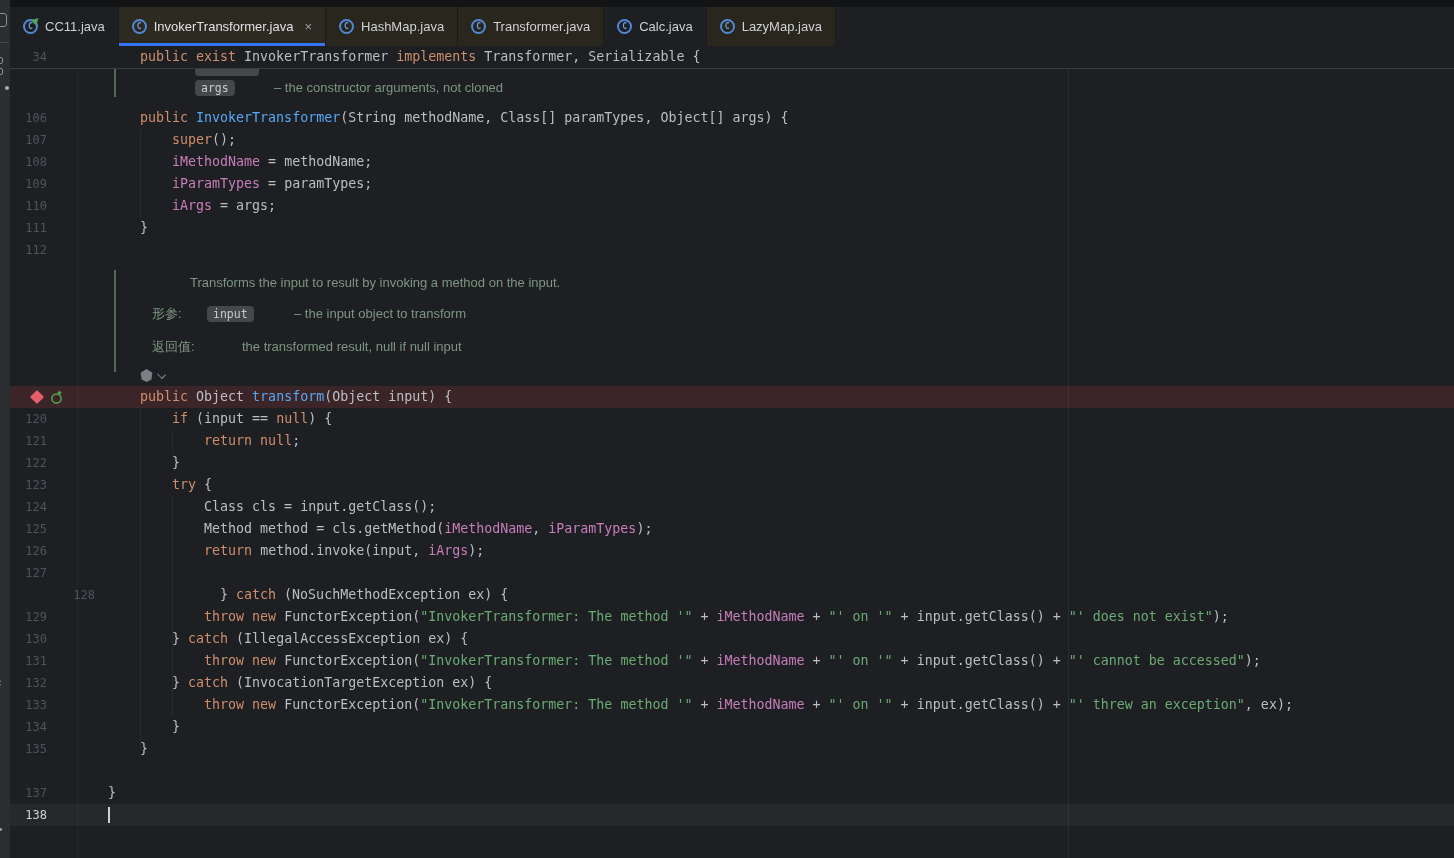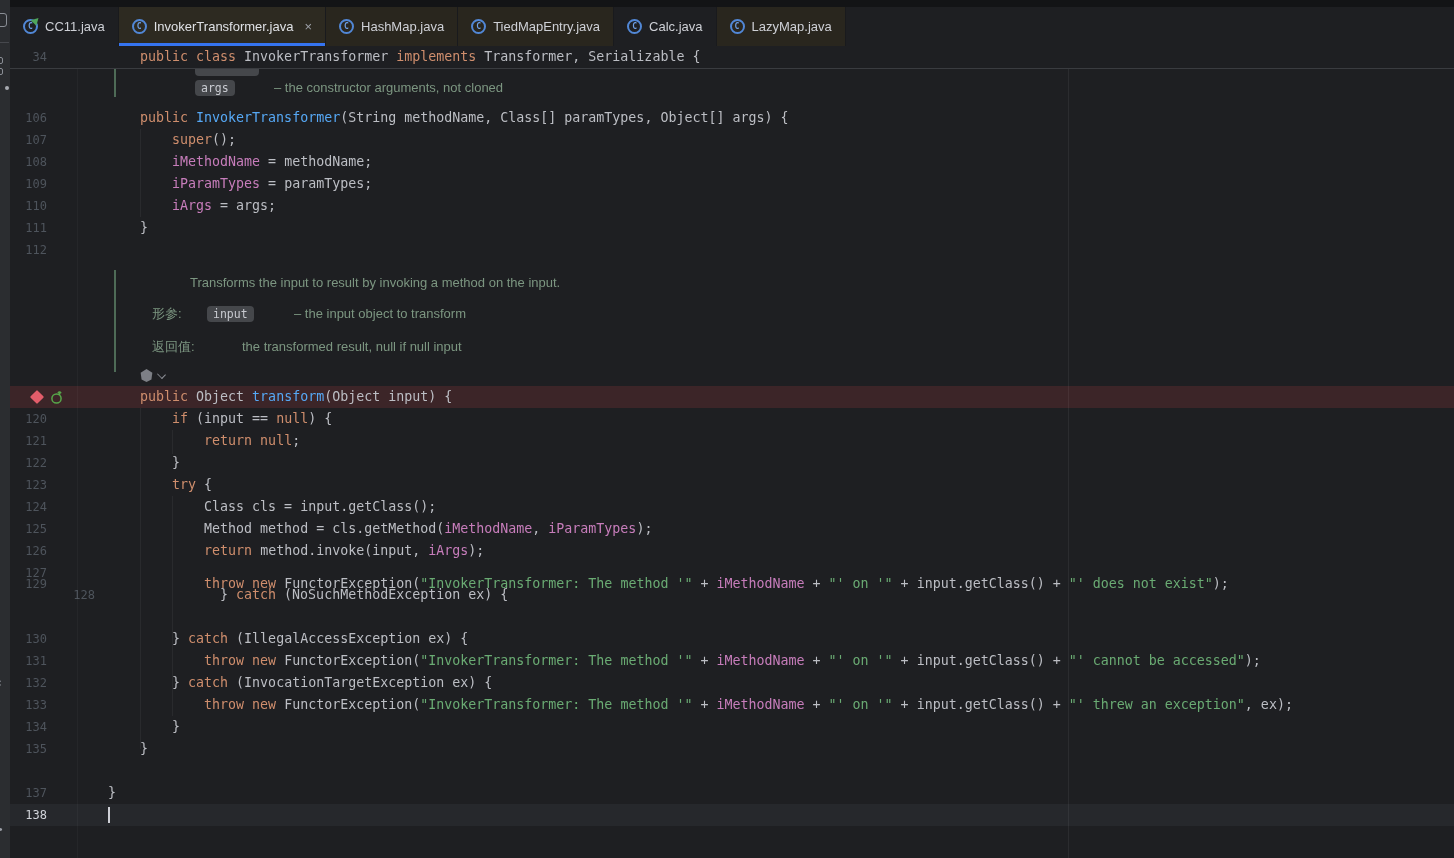--- a/index.html
+++ b/index.html
@@ -168,21 +168,21 @@
       <span class="ctext"><span class="tk-de">            </span><span class="tk-kw">return</span><span class="tk-de"> method.invoke(input, </span><span class="tk-fld">iArgs</span><span class="tk-de">);</span></span>
     </div>
     <div class="crow" style="top: 562px;">
       <span class="num">127</span>
       <span class="ctext"></span>
     </div>
     <div class="crow" style="top: 584px; margin-left: 48px;">
       <span class="num">128</span>
       <span class="ctext"><span class="tk-de">        } </span><span class="tk-kw">catch</span><span class="tk-de"> (NoSuchMethodException ex) {</span></span>
     </div>
-    <div class="crow" style="top: 573px;">
+    <div class="crow" style="top: 606px;">
       <span class="num">129</span>
       <span class="ctext"><span class="tk-de">            </span><span class="tk-kw">throw new</span><span class="tk-de"> FunctorException(</span><span class="tk-str">"InvokerTransformer: The method '"</span><span class="tk-de"> + </span><span class="tk-fld">iMethodName</span><span class="tk-de"> + </span><span class="tk-str">"' on '"</span><span class="tk-de"> + input.getClass() + </span><span class="tk-str">"' does not exist"</span><span class="tk-de">);</span></span>
     </div>
     <div class="crow" style="top: 628px;">
       <span class="num">130</span>
       <span class="ctext"><span class="tk-de">        } </span><span class="tk-kw">catch</span><span class="tk-de"> (IllegalAccessException ex) {</span></span>
     </div>
     <div class="crow" style="top: 650px;">
       <span class="num">131</span>
       <span class="ctext"><span class="tk-de">            </span><span class="tk-kw">throw new</span><span class="tk-de"> FunctorException(</span><span class="tk-str">"InvokerTransformer: The method '"</span><span class="tk-de"> + </span><span class="tk-fld">iMethodName</span><span class="tk-de"> + </span><span class="tk-str">"' on '"</span><span class="tk-de"> + input.getClass() + </span><span class="tk-str">"' cannot be accessed"</span><span class="tk-de">);</span></span>
@@ -232,35 +232,35 @@
       <span class="cicon">C</span>
       <span>InvokerTransformer.java</span>
       <span class="tclose">×</span>
     </div>
     <div class="tab tint">
       <span class="cicon">C</span>
       <span>HashMap.java</span>
     </div>
     <div class="tab tint">
       <span class="cicon">C</span>
-      <span>TiedMapEntry.java</span>
+      <span>Transformer.java</span>
     </div>
     <div class="tab">
       <span class="cicon">C</span>
       <span>Calc.java</span>
     </div>
     <div class="tab tint">
       <span class="cicon">C</span>
       <span>LazyMap.java</span>
     </div>
   </div>
 
 <div id="sticky">
   <span class="snum">34</span>
-  <span class="stext" id="sticky-text"><span class="tk-kw">    public class </span><span class="tk-de">InvokerTransformer </span><span class="tk-kw">implements </span><span class="tk-de">Transformer, Serializable {</span></span>
+  <span class="stext" id="sticky-text"><span class="tk-kw">    public exist </span><span class="tk-de">InvokerTransformer </span><span class="tk-kw">implements </span><span class="tk-de">Transformer, Serializable {</span></span>
 </div>
 
 <div id="stripe">
   <div class="sic sq" style="top:13px"></div>
   <div class="sic sdiv" style="top:42px"></div>
   <div class="sic sq2" style="top:57px"></div>
   <div class="sic sq2" style="top:68px"></div>
   <div class="sic sdot" style="top:86px"></div>
   <div class="sic" style="top:676px;font-size:17px">*</div>
   <div class="sic" style="top:728px;font-size:14px">&gt;</div>

